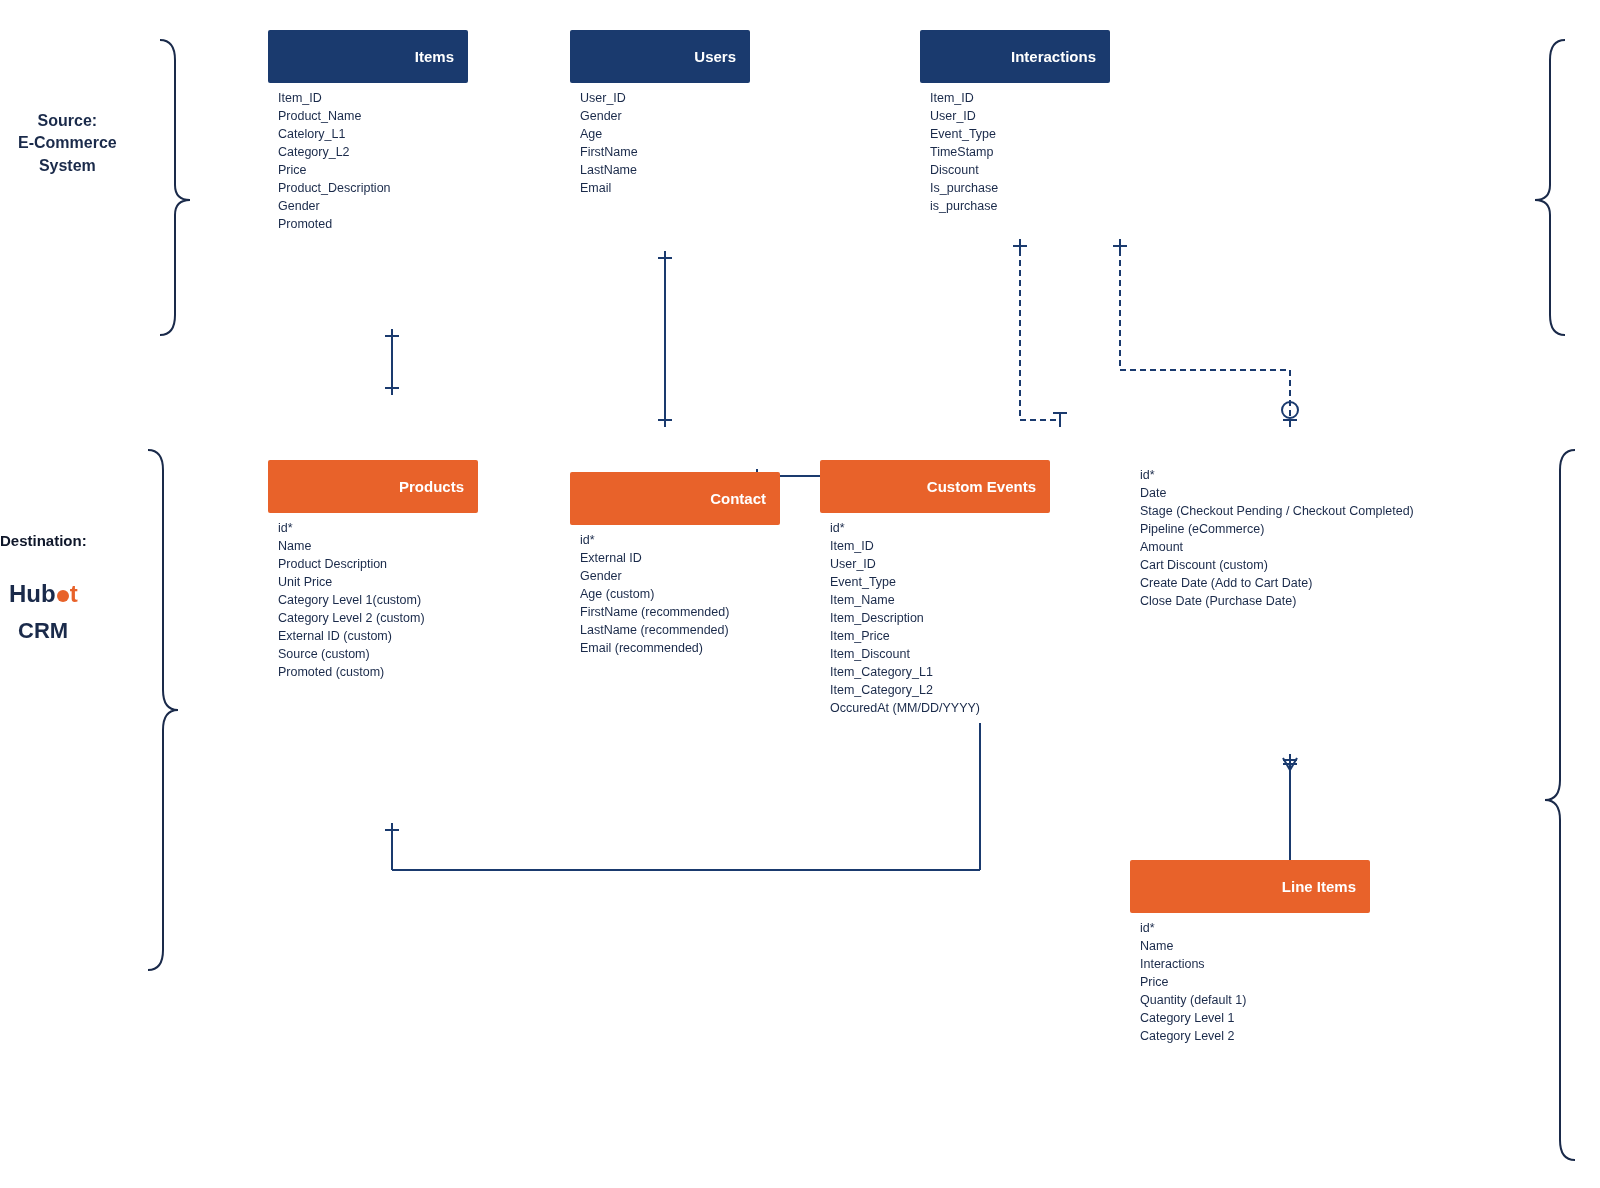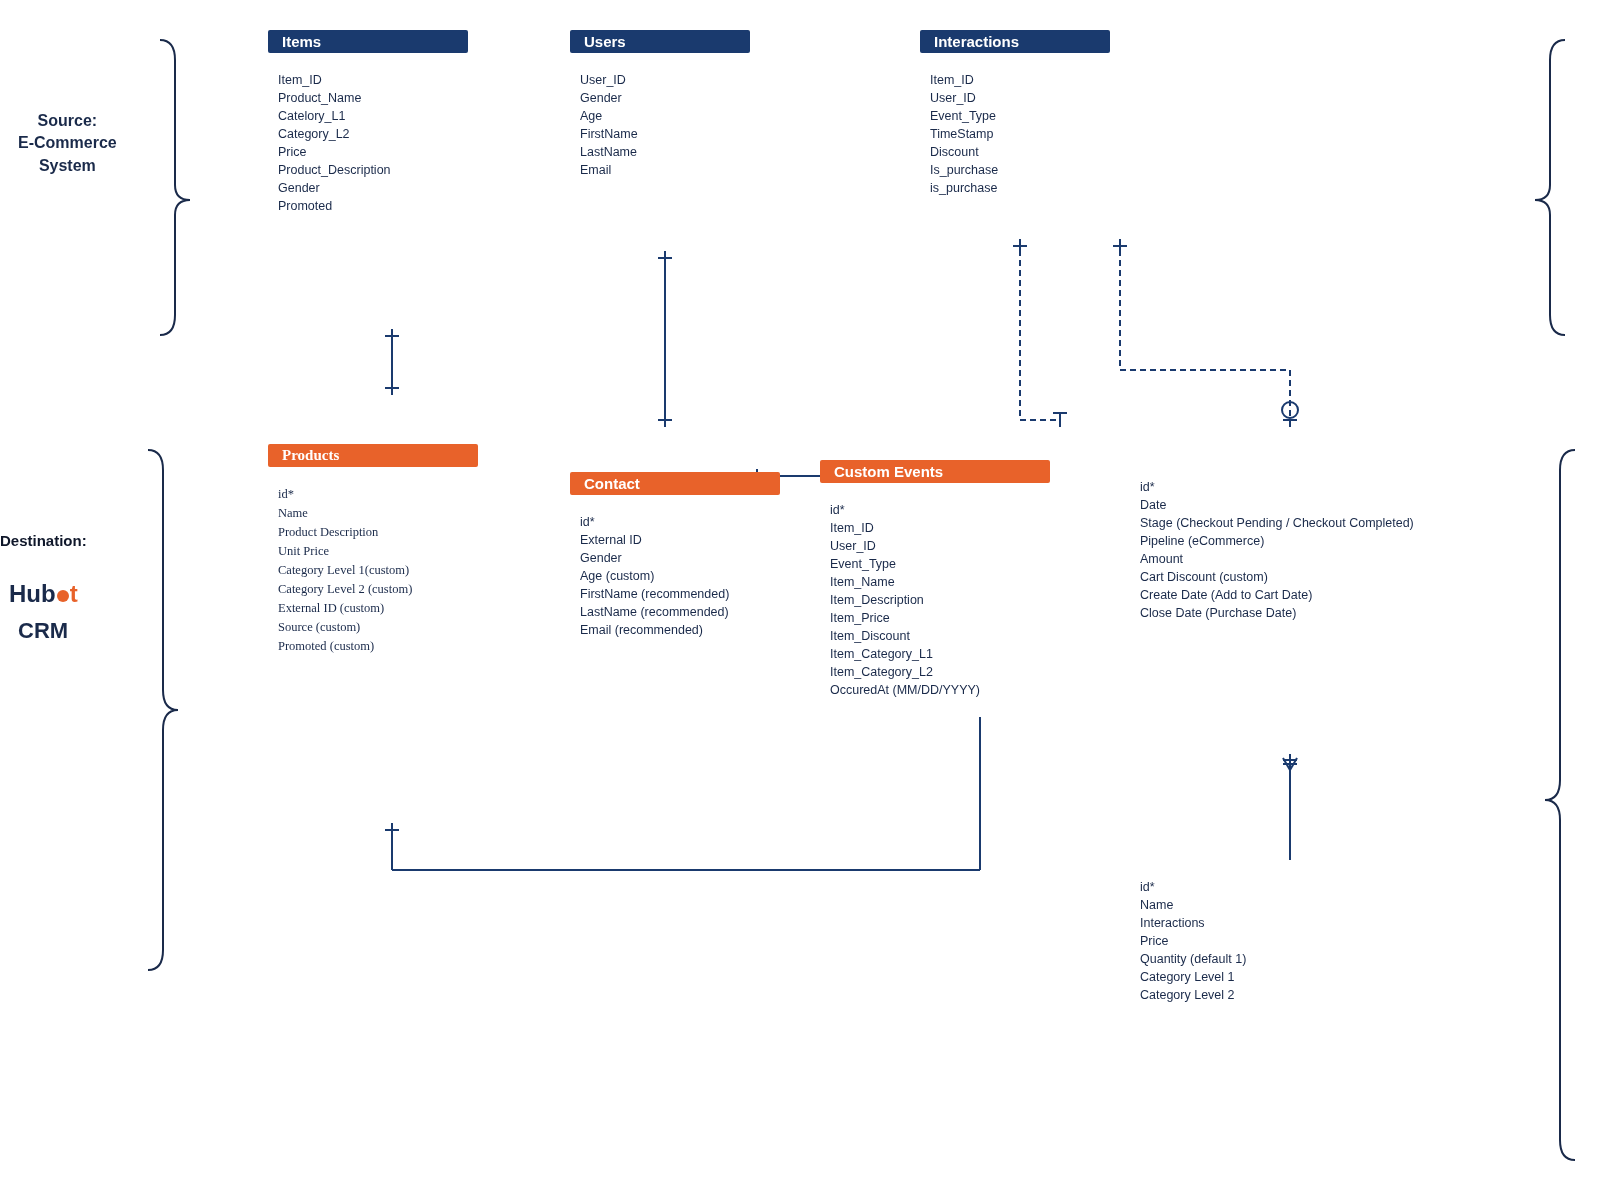--- a/index.html
+++ b/index.html
@@ -59,32 +59,32 @@
       font-size: 22px;
       color: #1a2a4a;
     }
 
     
     .entity {
       position: absolute;
       min-width: 180px;
     }
     .entity-header {
-      padding: 3px 14px;
-      text-align: left;
+      padding: 18px 14px;
+      text-align: right;
       font-weight: bold;
       font-size: 15px;
       color: #fff;
       border-radius: 2px;
     }
     .entity-header.blue { background: #1a3a6e; }
     .entity-header.orange { background: #e8622a; }
 
     .entity-fields {
-      padding: 18px 10px;
+      padding: 6px 10px;
       background: #fff;
     }
     .entity-fields div {
       padding: 2px 0;
       font-size: 12.5px;
       color: #1a2a4a;
     }
 
     
     .connector-svg {
@@ -231,21 +231,21 @@
       <div>Item_ID</div>
       <div>User_ID</div>
       <div>Event_Type</div>
       <div>TimeStamp</div>
       <div>Discount</div>
       <div>Is_purchase</div>
       <div>is_purchase</div>
     </div>
   </div>
 
-  <div class="entity" style="left:268px; top:444px; min-width:210px;font-family:Liberation Serif, serif;">
+  <div class="entity" style="left:268px; top:460px; min-width:210px;">
     <div class="entity-header orange">
       <span>Products</span>
     </div>
     <div class="entity-fields">
       <div>id*</div>
       <div>Name</div>
       <div>Product Description</div>
       <div>Unit Price</div>
       <div>Category Level 1(custom)</div>
       <div>Category Level 2 (custom)</div>
@@ -296,20 +296,23 @@
       <div>Stage (Checkout Pending / Checkout Completed)</div>
       <div>Pipeline (eCommerce)</div>
       <div>Amount</div>
       <div>Cart Discount (custom)</div>
       <div>Create Date (Add to Cart Date)</div>
       <div>Close Date (Purchase Date)</div>
     </div>
   </div>
 
   <div class="entity" style="left:1130px; top:860px; min-width:240px;">
+    <div class="entity-header orange">
+      <span>Line Items</span>
+    </div>
     <div class="entity-fields">
       <div>id*</div>
       <div>Name</div>
       <div>Interactions</div>
       <div>Price</div>
       <div>Quantity (default 1)</div>
       <div>Category Level 1</div>
       <div>Category Level 2</div>
     </div>
   </div>

